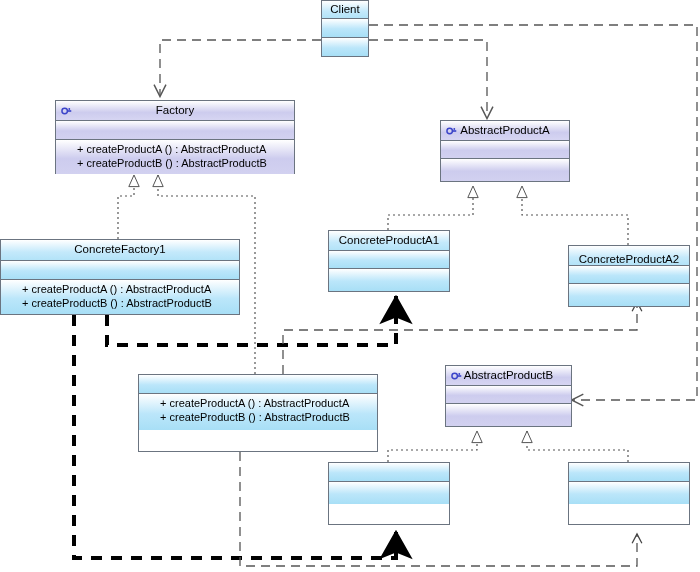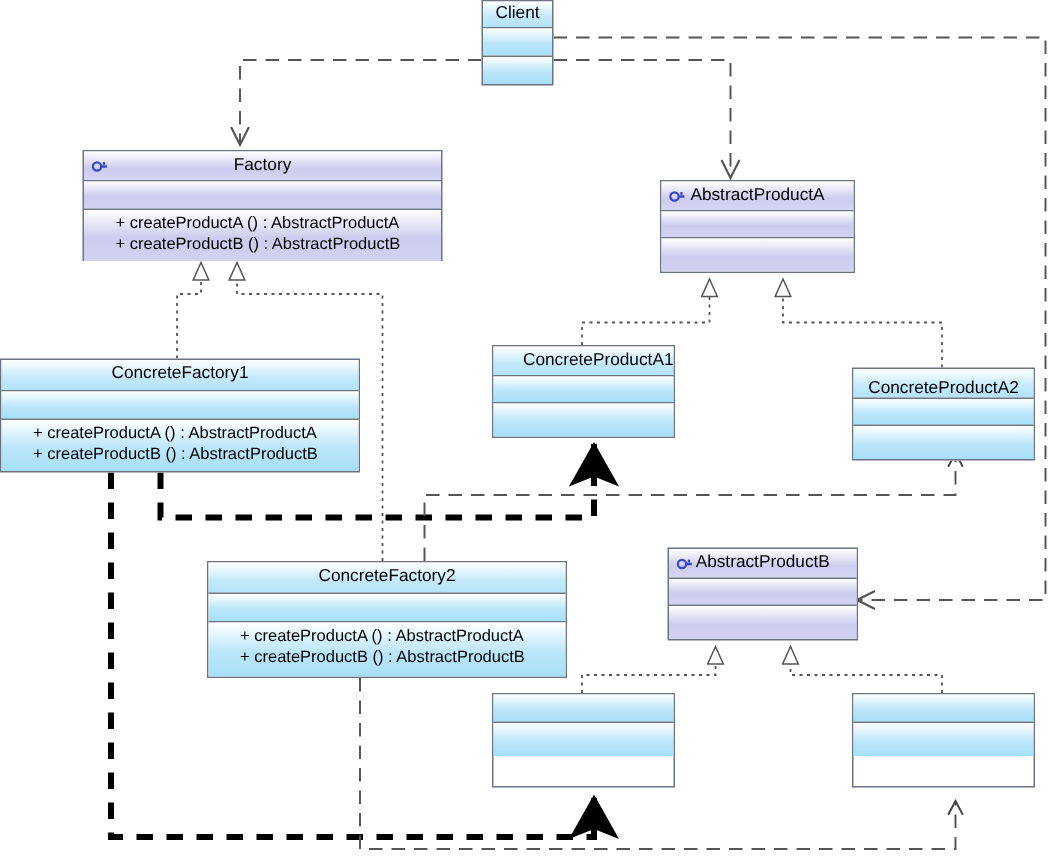--- a/index.html
+++ b/index.html
@@ -186,32 +186,29 @@
       <span class="tlabel">ConcreteFactory1</span>
     </div>
     <div class="uml-row uml-attrs" style="height:19px;"></div>
     <div class="uml-row uml-ops" style="height:34px;">
       <div class="op-line">+ createProductA () : AbstractProductA</div>
       <div class="op-line">+ createProductB () : AbstractProductB</div>
     </div>
   </div>
 
   <div class="uml-class fill-concrete" style="left:138px; top:374px; width:240px; height:78px;">
-    <div class="uml-row uml-title" style="height:21px;">
-      <span class="tlabel">ConcreteFactory2</span>
-    </div>
     <div class="uml-row uml-attrs" style="height:19px;"></div>
     <div class="uml-row uml-ops" style="height:36px;">
       <div class="op-line">+ createProductA () : AbstractProductA</div>
       <div class="op-line">+ createProductB () : AbstractProductB</div>
     </div>
   </div>
 
   <div class="uml-class fill-concrete" style="left:328px; top:230px; width:122px; height:62px;">
-    <div class="uml-row uml-title" style="height:20px;justify-content:flex-end;">
+    <div class="uml-row uml-title" style="height:20px;">
       <span class="tlabel">ConcreteProductA1</span>
     </div>
     <div class="uml-row uml-attrs" style="height:18px;"></div>
     <div class="uml-row uml-ops" style="height:22px;"></div>
   </div>
 
   <div class="uml-class fill-concrete" style="left:568px; top:245px; width:122px; height:62px;">
     <div class="uml-row uml-title" style="height:20px;align-items:flex-end;">
       <span class="tlabel">ConcreteProductA2</span>
     </div>

